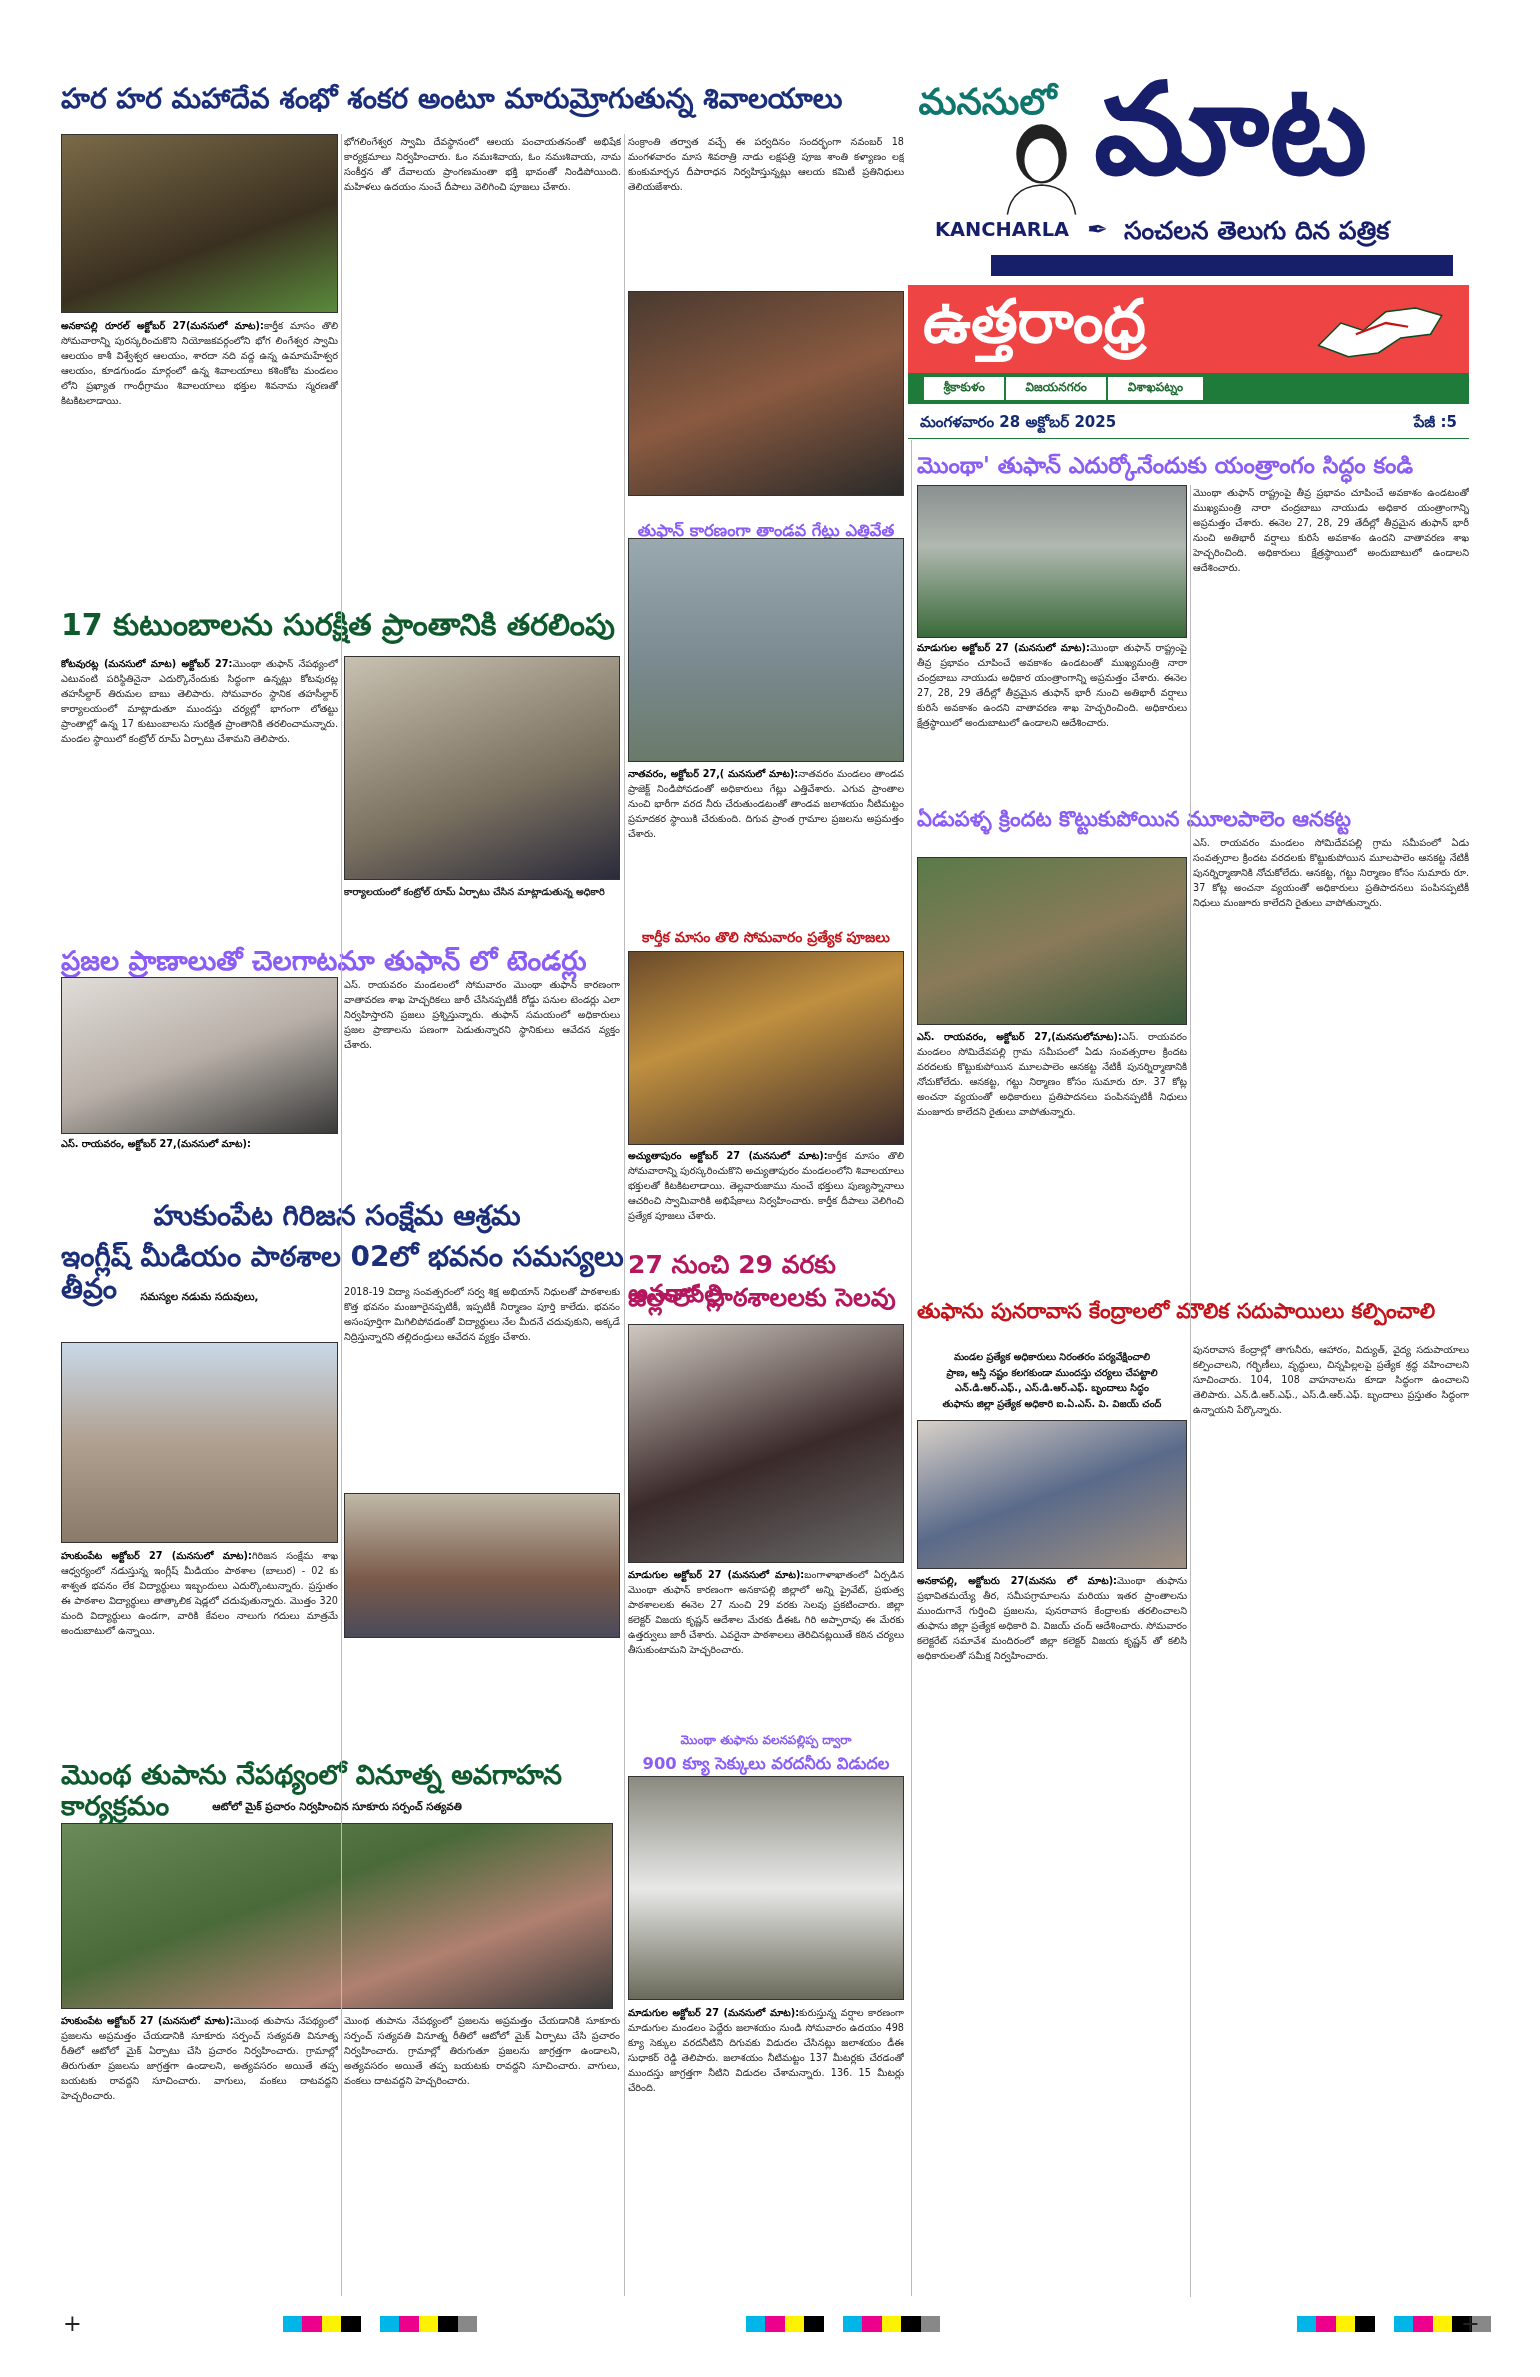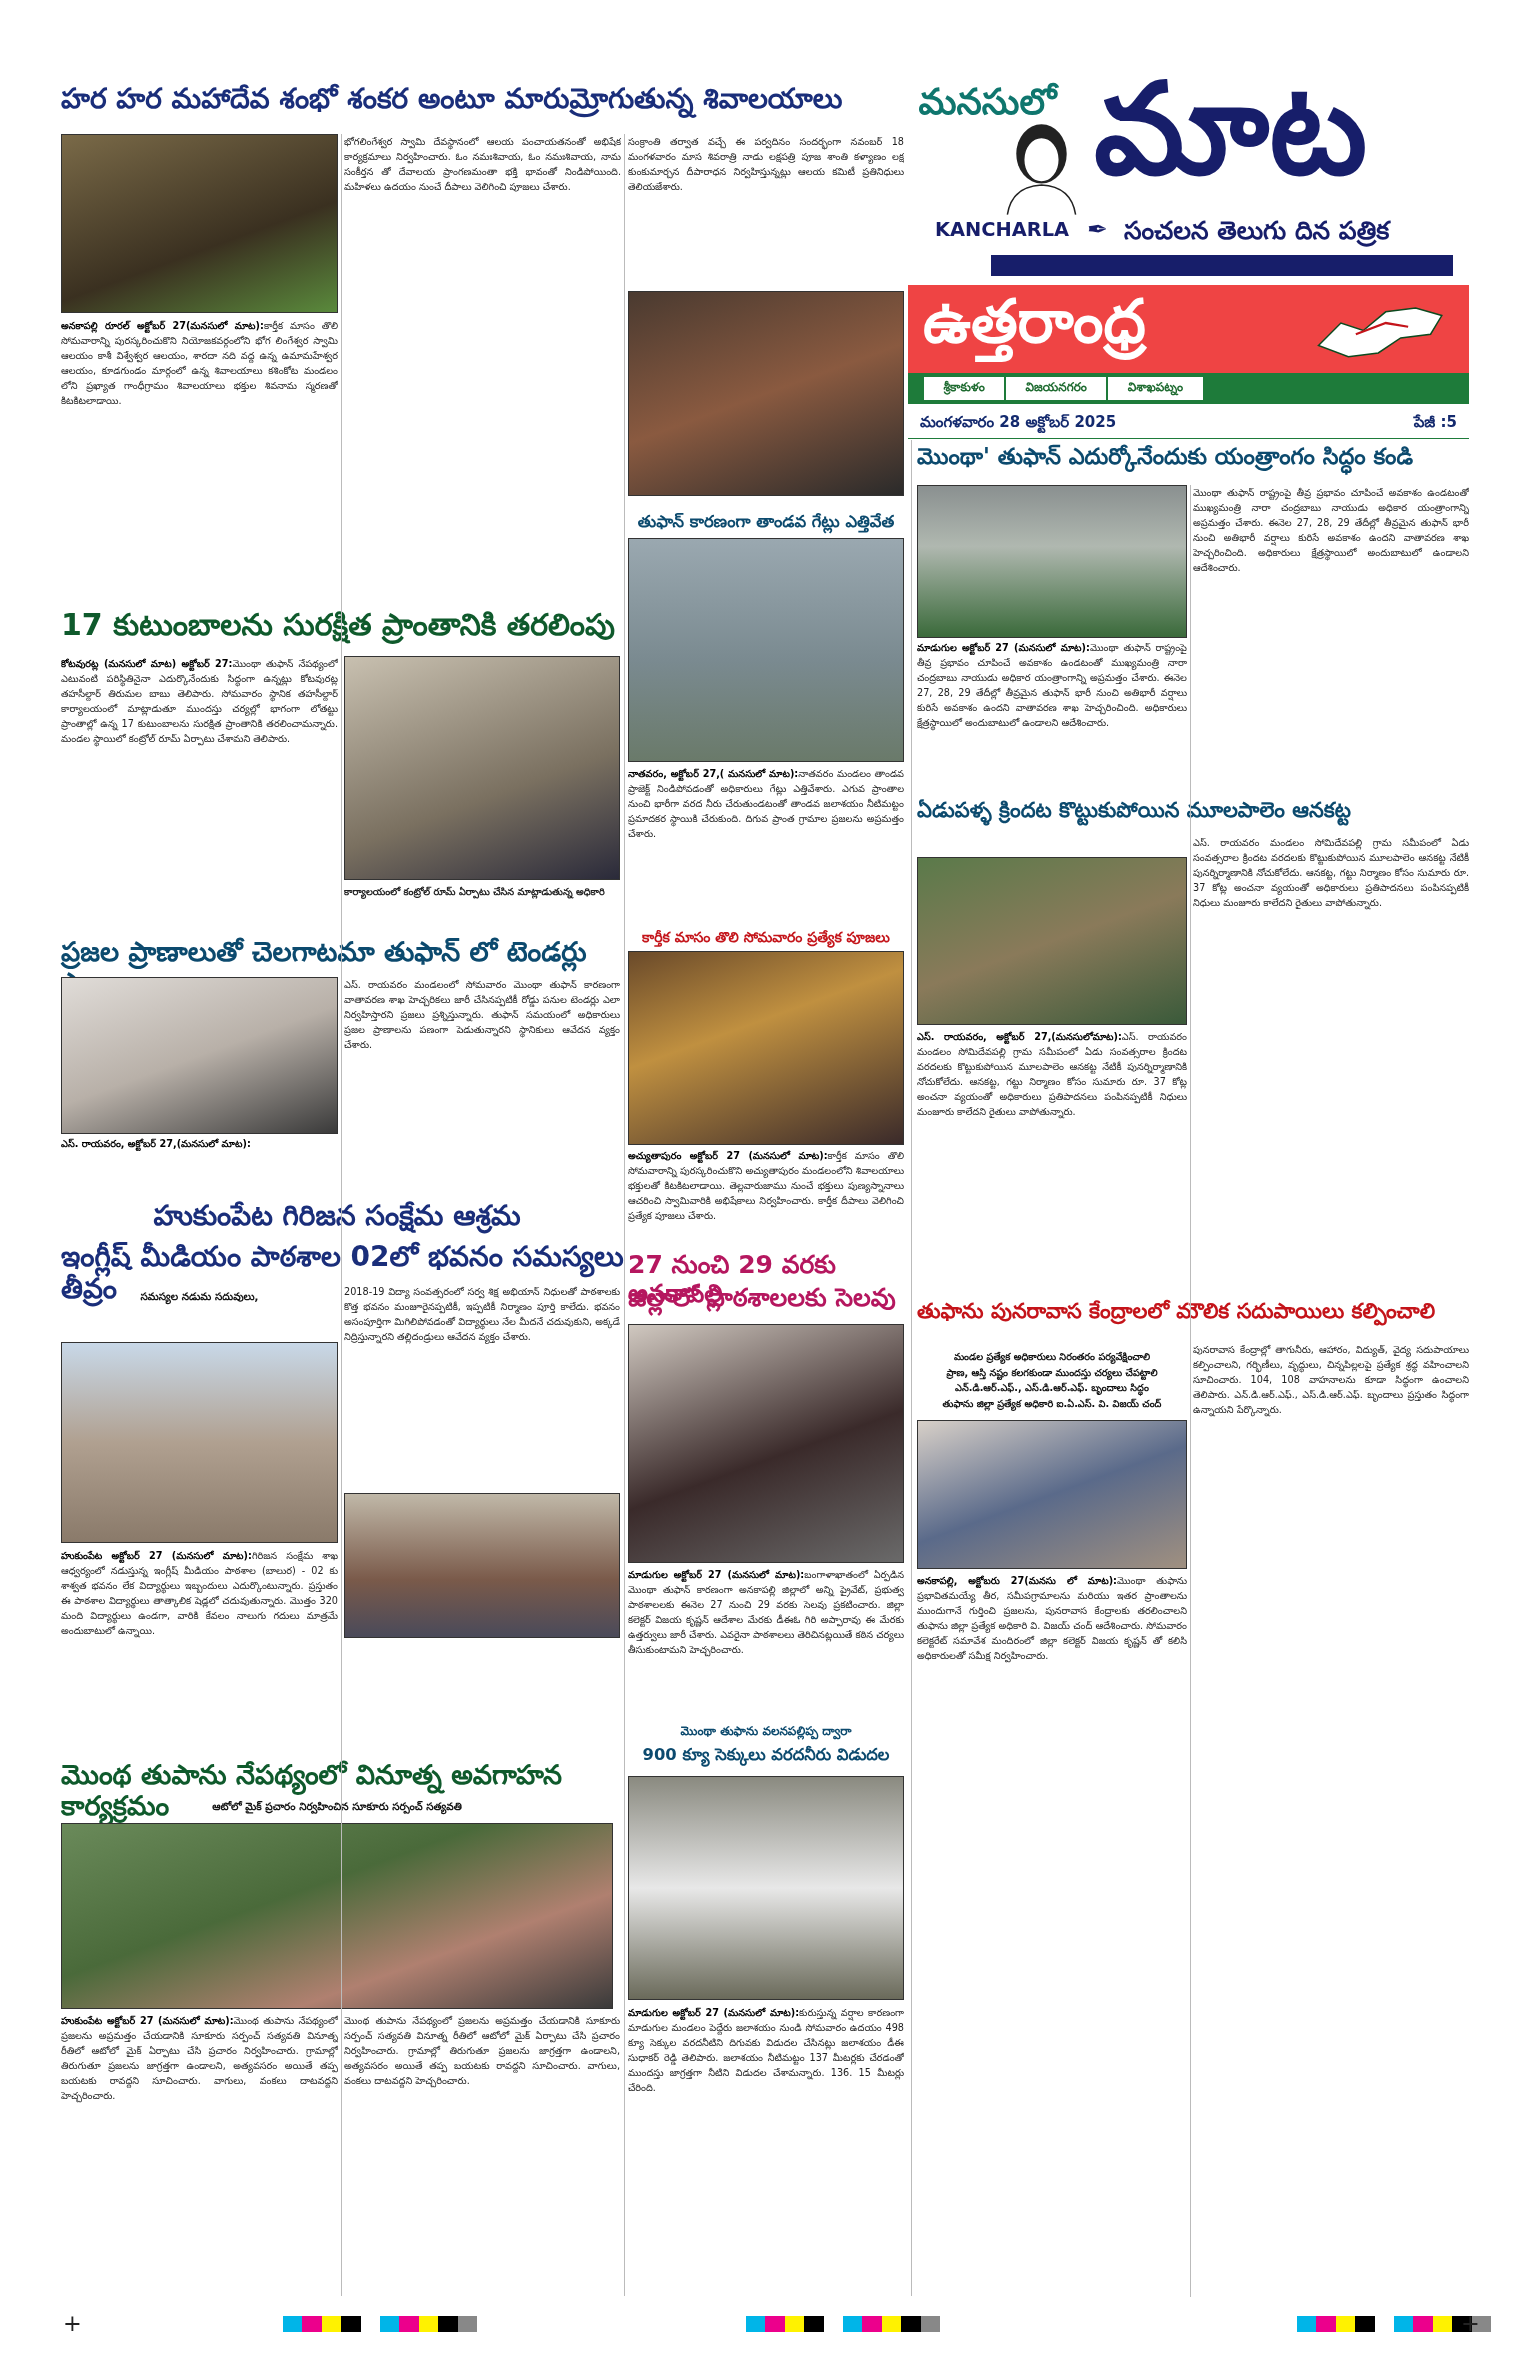--- a/index.html
+++ b/index.html
@@ -3,21 +3,21 @@
 <meta charset="utf-8">
 <style>
   * { box-sizing: border-box; margin: 0; padding: 0; }
   body { width: 1541px; height: 2377px; background: #fff; font-family: "DejaVu Sans", sans-serif; color: #111; position: relative; overflow: hidden; }
   .abs { position: absolute; }
   .hl { font-weight: bold; line-height: 1.15; }
   .hl-blue { color: #1a2e7a; }
   .hl-green { color: #0f5a2c; }
   .hl-red { color: #c4141a; }
   .hl-magenta { color: #b5175f; }
-  .hl-navy { color: #0c4a6e; }
+  .hl-navy { color: #8b5cf6; margin-top: 9px; }
   .body-text { font-size: 9.7px; line-height: 1.55; text-align: justify; color: #222; font-family: "DejaVu Sans", sans-serif; overflow: hidden; }
   .dateline { font-weight: bold; color: #000; }
   .photo { background: linear-gradient(135deg, #6e7c5a, #3d4a36); border: 0.7px solid #333; overflow: hidden; position: absolute; }
   .rule { position: absolute; background: #bbb; }
   .masthead-box { position: absolute; left: 908px; top: 73px; width: 561px; height: 209px; }
   .reg-bar { position: absolute; background: #171e6a; }
   .uttar-box { position: absolute; left: 908px; top: 285px; width: 561px; height: 88px; background: #ef4444; }
   .tabs-row { position: absolute; left: 908px; top: 373px; width: 561px; height: 31px; background: #1e7b3a; display: flex; align-items: center; padding-left: 15px; gap: 0; }
   .tab-pill { background: #ffffff; color: #1e6b30; font-size: 12px; font-weight: bold; padding: 3px 19.4px; border: 0.7px solid #1e7b3a; }
   .dateline-row { position: absolute; left: 908px; top: 409px; width: 561px; height: 30px; display: flex; justify-content: space-between; align-items: center; font-size: 15px; font-weight: bold; color: #142a6e; padding: 0 12px; border-bottom: 1.5px solid #1e7b3a; }

